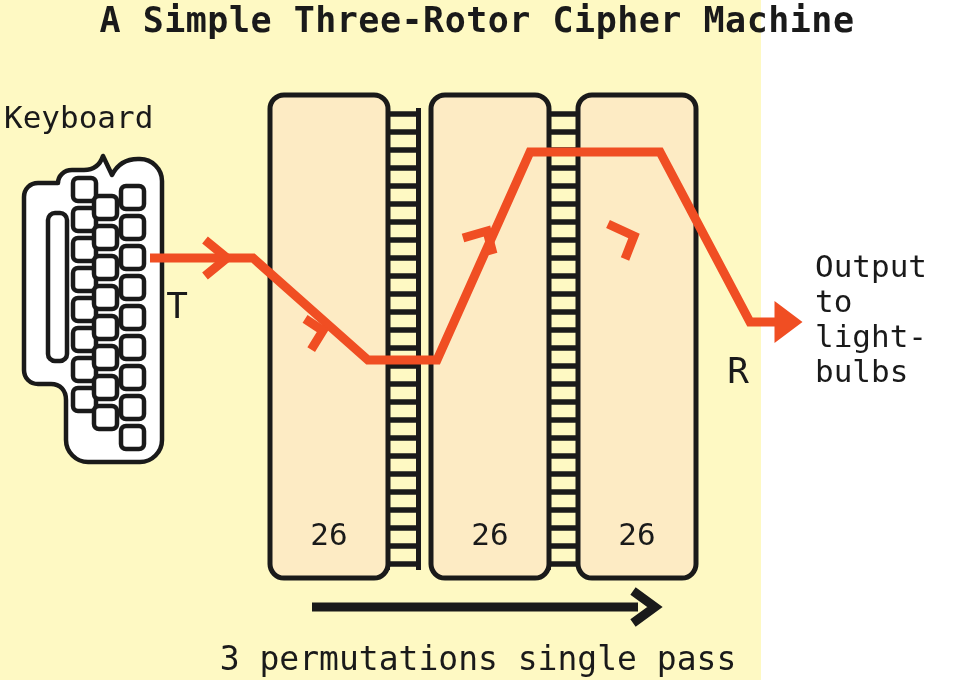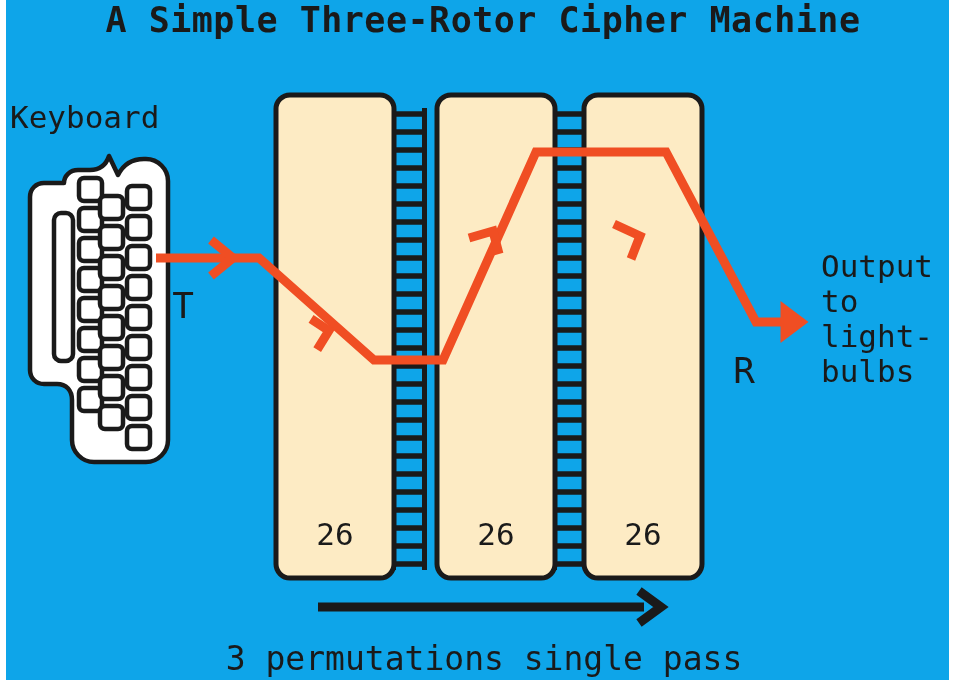--- a/index.html
+++ b/index.html
@@ -8,24 +8,23 @@
     background: #ffffff;
   }
   body {
     width: 955px;
     height: 680px;
     overflow: hidden;
     font-family: "DejaVu Sans Mono", "Liberation Mono", monospace;
   }
   #stage {
     position: relative;
-    width: 943px;
+    width: 761px;
     height: 680px;
-    background: #0ea5e9;
-    margin-left: 6px;
+    background: #fef9c3;
   }
   #diagram {
     position: absolute;
     left: 0;
     top: 0;
     width: 955px;
     height: 680px;
     display: block;
   }
   .txt {

